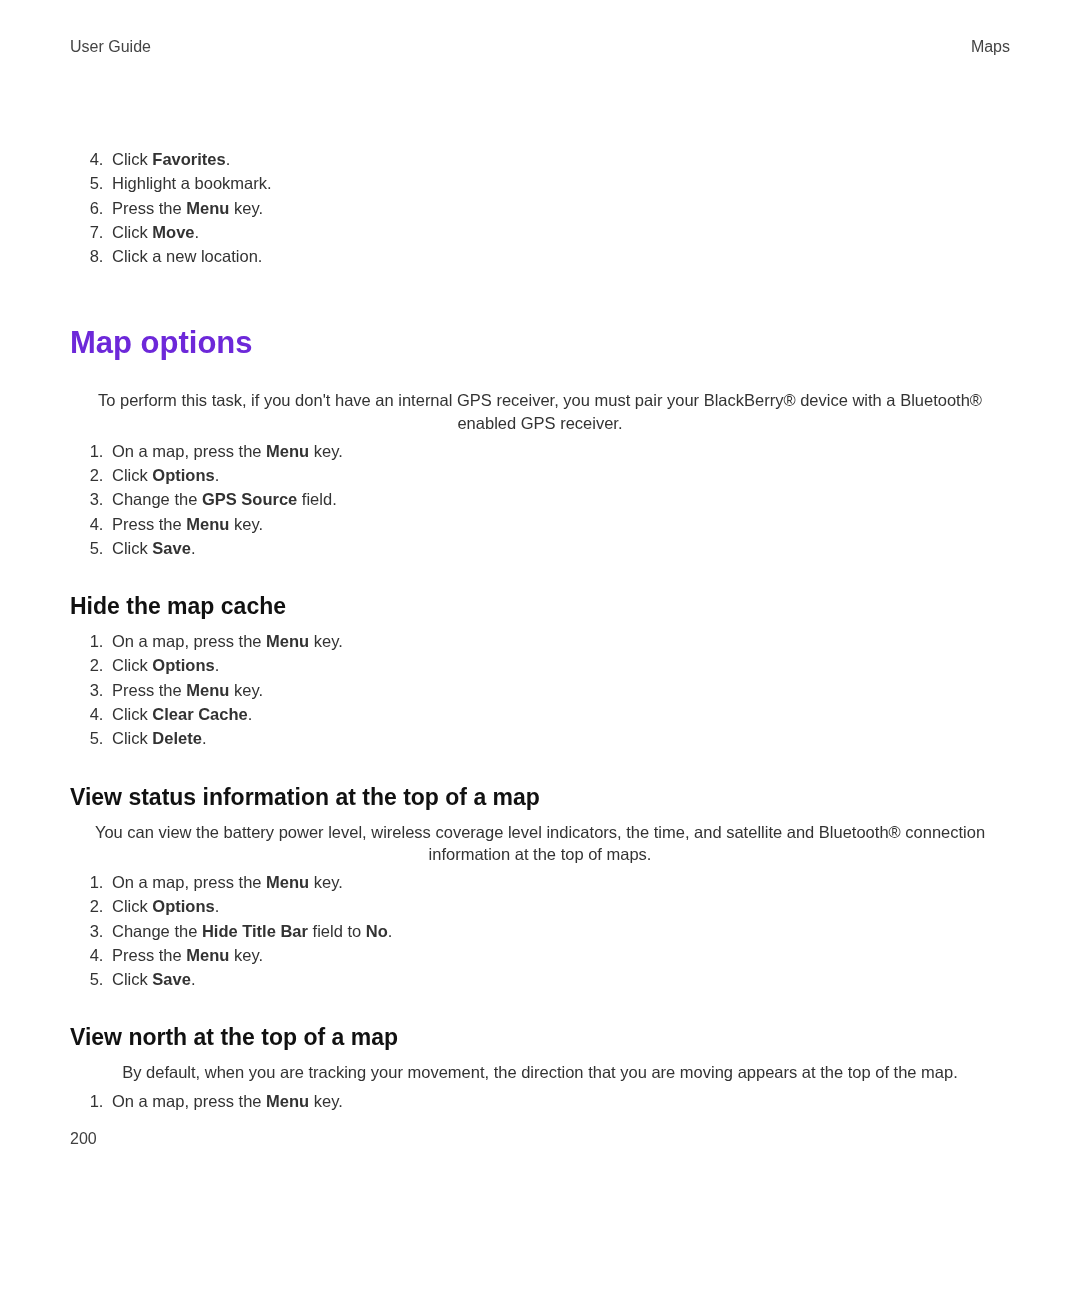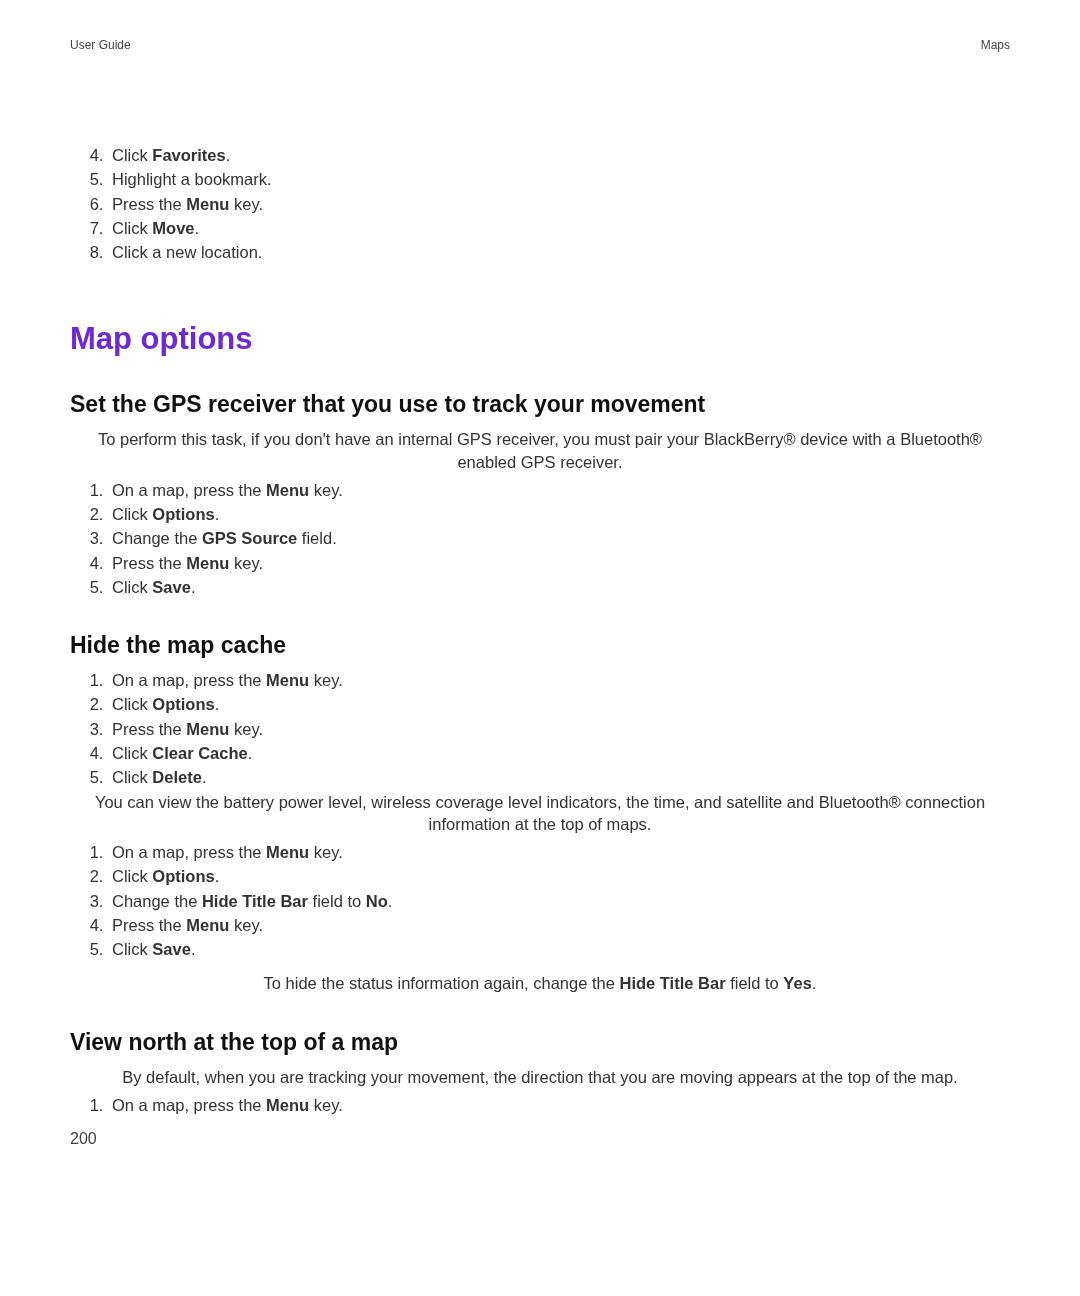--- a/index.html
+++ b/index.html
@@ -15,21 +15,21 @@
   .page {
     position: relative;
     width: 1080px;
     height: 1296px;
     padding: 38px 70px 40px 70px;
     box-sizing: border-box;
   }
   .header-row {
     display: flex;
     justify-content: space-between;
-    font-size: 12px;
+    font-size: 16px;
     color: #444;
   }
   .content {
     margin-top: 92px;
   }
   ol.top-list {
     list-style: decimal;
     margin: 0 0 0 6px;
     padding-left: 32px;
     font-size: 16.5px;
@@ -97,46 +97,45 @@
         <li>Click <b>Favorites</b>.</li>
         <li>Highlight a bookmark.</li>
         <li>Press the <b>Menu</b> key.</li>
         <li>Click <b>Move</b>.</li>
         <li>Click a new location.</li>
       </ol>
 
     <h2 class="section">Map options</h2>
 
     <div id="subsections">
-        <h3 class="subsection">Set the GPS receiver that you use to track your movement</h3>
         <p class="body tight-top">To perform this task, if you don't have an internal GPS receiver, you must pair your BlackBerry® device with a Bluetooth® enabled GPS receiver.</p>
         <ol class="sub-list">
           <li>On a map, press the <b>Menu</b> key.</li>
           <li>Click <b>Options</b>.</li>
           <li>Change the <b>GPS Source</b> field.</li>
           <li>Press the <b>Menu</b> key.</li>
           <li>Click <b>Save</b>.</li>
         </ol>
         <h3 class="subsection">Hide the map cache</h3>
         <ol class="sub-list">
           <li>On a map, press the <b>Menu</b> key.</li>
           <li>Click <b>Options</b>.</li>
           <li>Press the <b>Menu</b> key.</li>
           <li>Click <b>Clear Cache</b>.</li>
           <li>Click <b>Delete</b>.</li>
         </ol>
+        <h3 class="subsection">View status information at the top of a map</h3>
         <p class="body tight-top">You can view the battery power level, wireless coverage level indicators, the time, and satellite and Bluetooth® connection information at the top of maps.</p>
         <ol class="sub-list">
           <li>On a map, press the <b>Menu</b> key.</li>
           <li>Click <b>Options</b>.</li>
           <li>Change the <b>Hide Title Bar</b> field to <b>No</b>.</li>
           <li>Press the <b>Menu</b> key.</li>
           <li>Click <b>Save</b>.</li>
         </ol>
-        <p class="body" style="margin-top: 12px;">To hide the status information again, change the <b>Hide Title Bar</b> field to <b>Yes</b>.</p>
         <h3 class="subsection">View north at the top of a map</h3>
         <p class="body tight-top">By default, when you are tracking your movement, the direction that you are moving appears at the top of the map.</p>
         <ol class="sub-list">
           <li>On a map, press the <b>Menu</b> key.</li>
         </ol>
       </div>
 
   </div>
 
   <div class="page-number">200</div>

